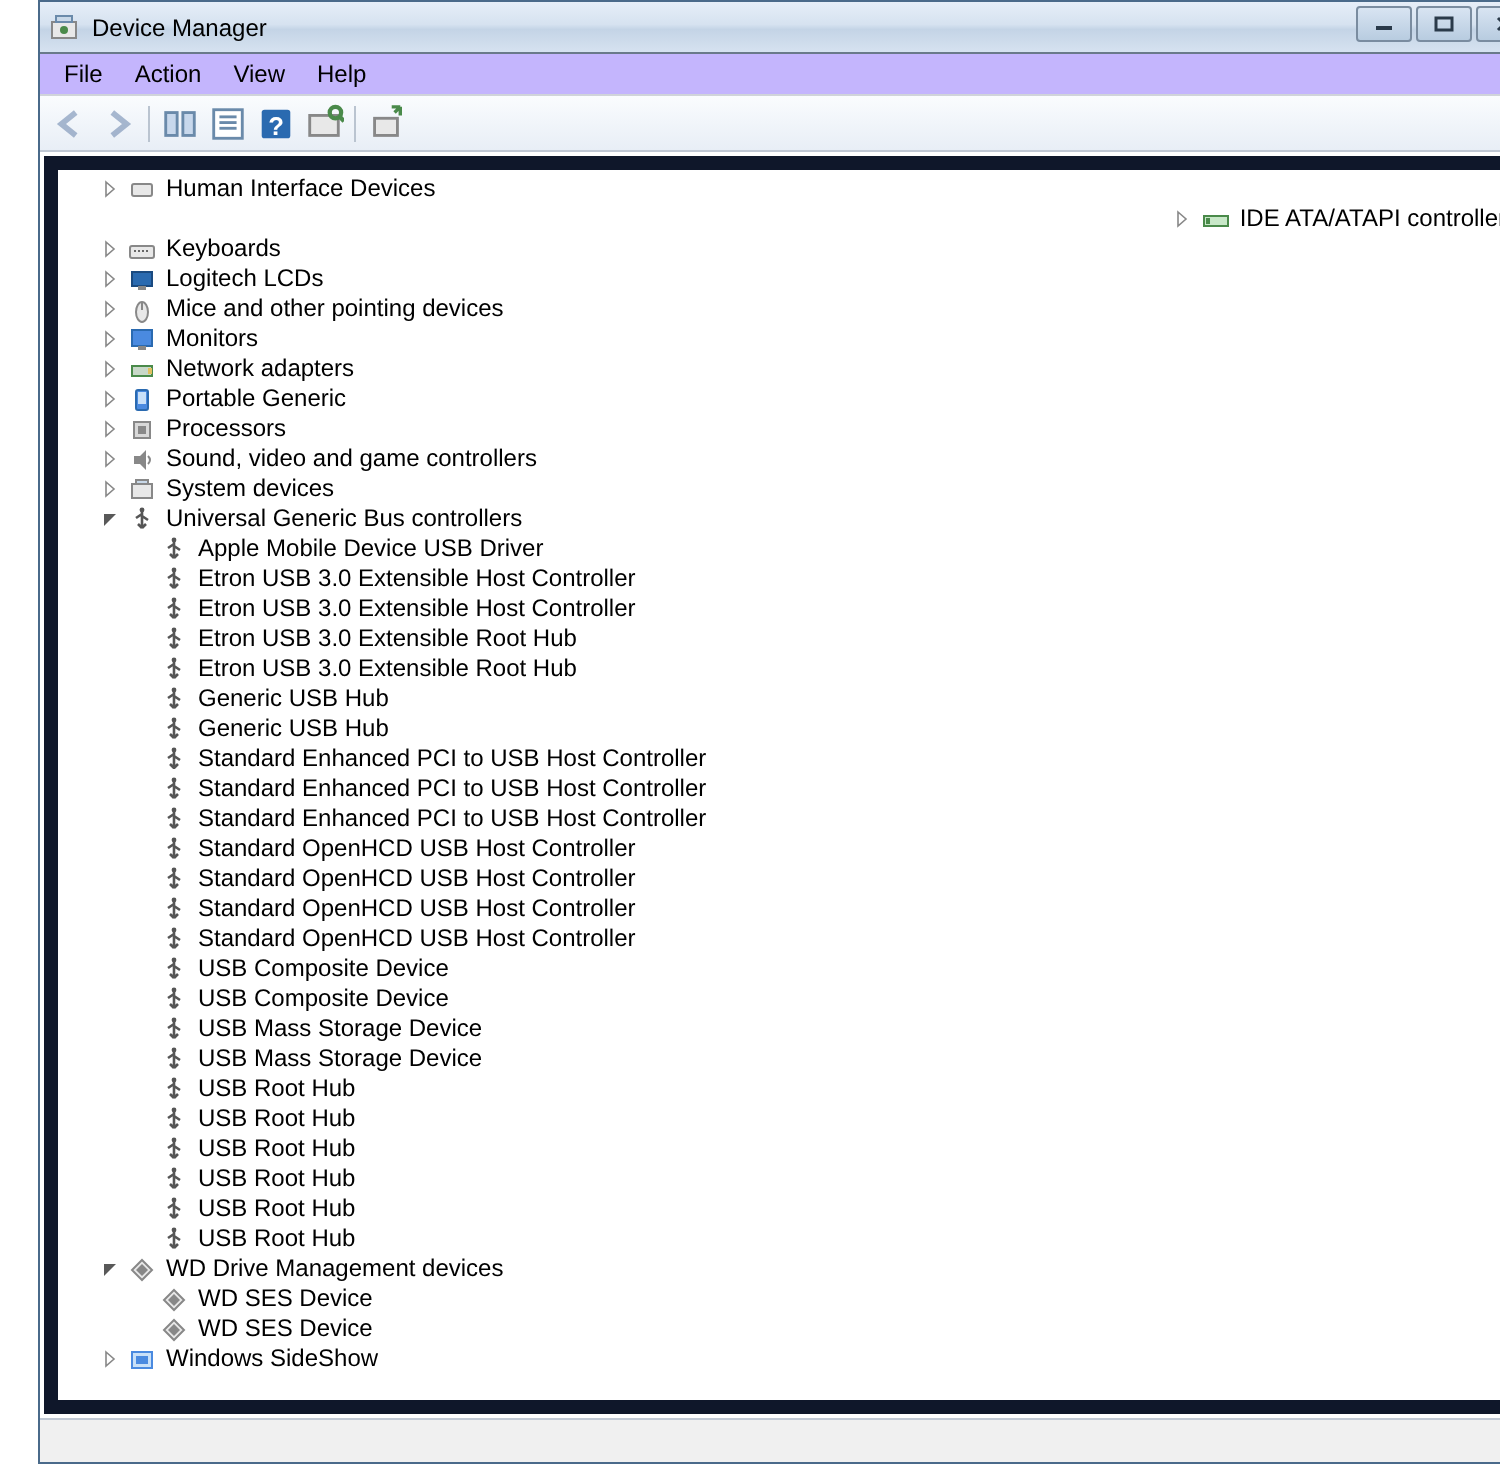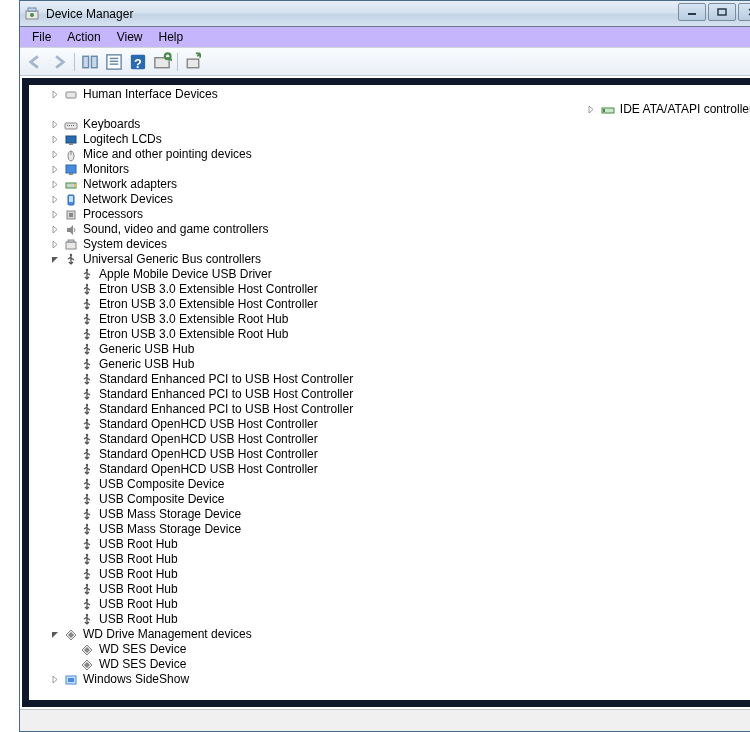--- a/index.html
+++ b/index.html
@@ -344,21 +344,21 @@
             <svg viewBox="0 0 9 9">
               <path d="M2 1 L6 4.5 L2 8 Z" fill="#fff" stroke="#888" stroke-width="0.8"></path>
             </svg>
           </span>
           <span class="cat-icon">
             <svg viewBox="0 0 14 14">
               <rect x="4" y="2" width="6" height="10" rx="1" fill="#4a8ae0" stroke="#2a6ab0"></rect>
               <rect x="5" y="3" width="4" height="6" fill="#c8e0f8"></rect>
             </svg>
           </span>
-          <span class="label">Network Devices</span>
+          <span class="label">Portable Generic</span>
         </div>
         <div class="tree-row" style="padding-left: 18px;">
           <span class="expander">
             <svg viewBox="0 0 9 9">
               <path d="M2 1 L6 4.5 L2 8 Z" fill="#fff" stroke="#888" stroke-width="0.8"></path>
             </svg>
           </span>
           <span class="cat-icon">
             <svg viewBox="0 0 14 14">
               <rect x="3" y="3" width="8" height="8" fill="#d8d8d8" stroke="#888"></rect>

